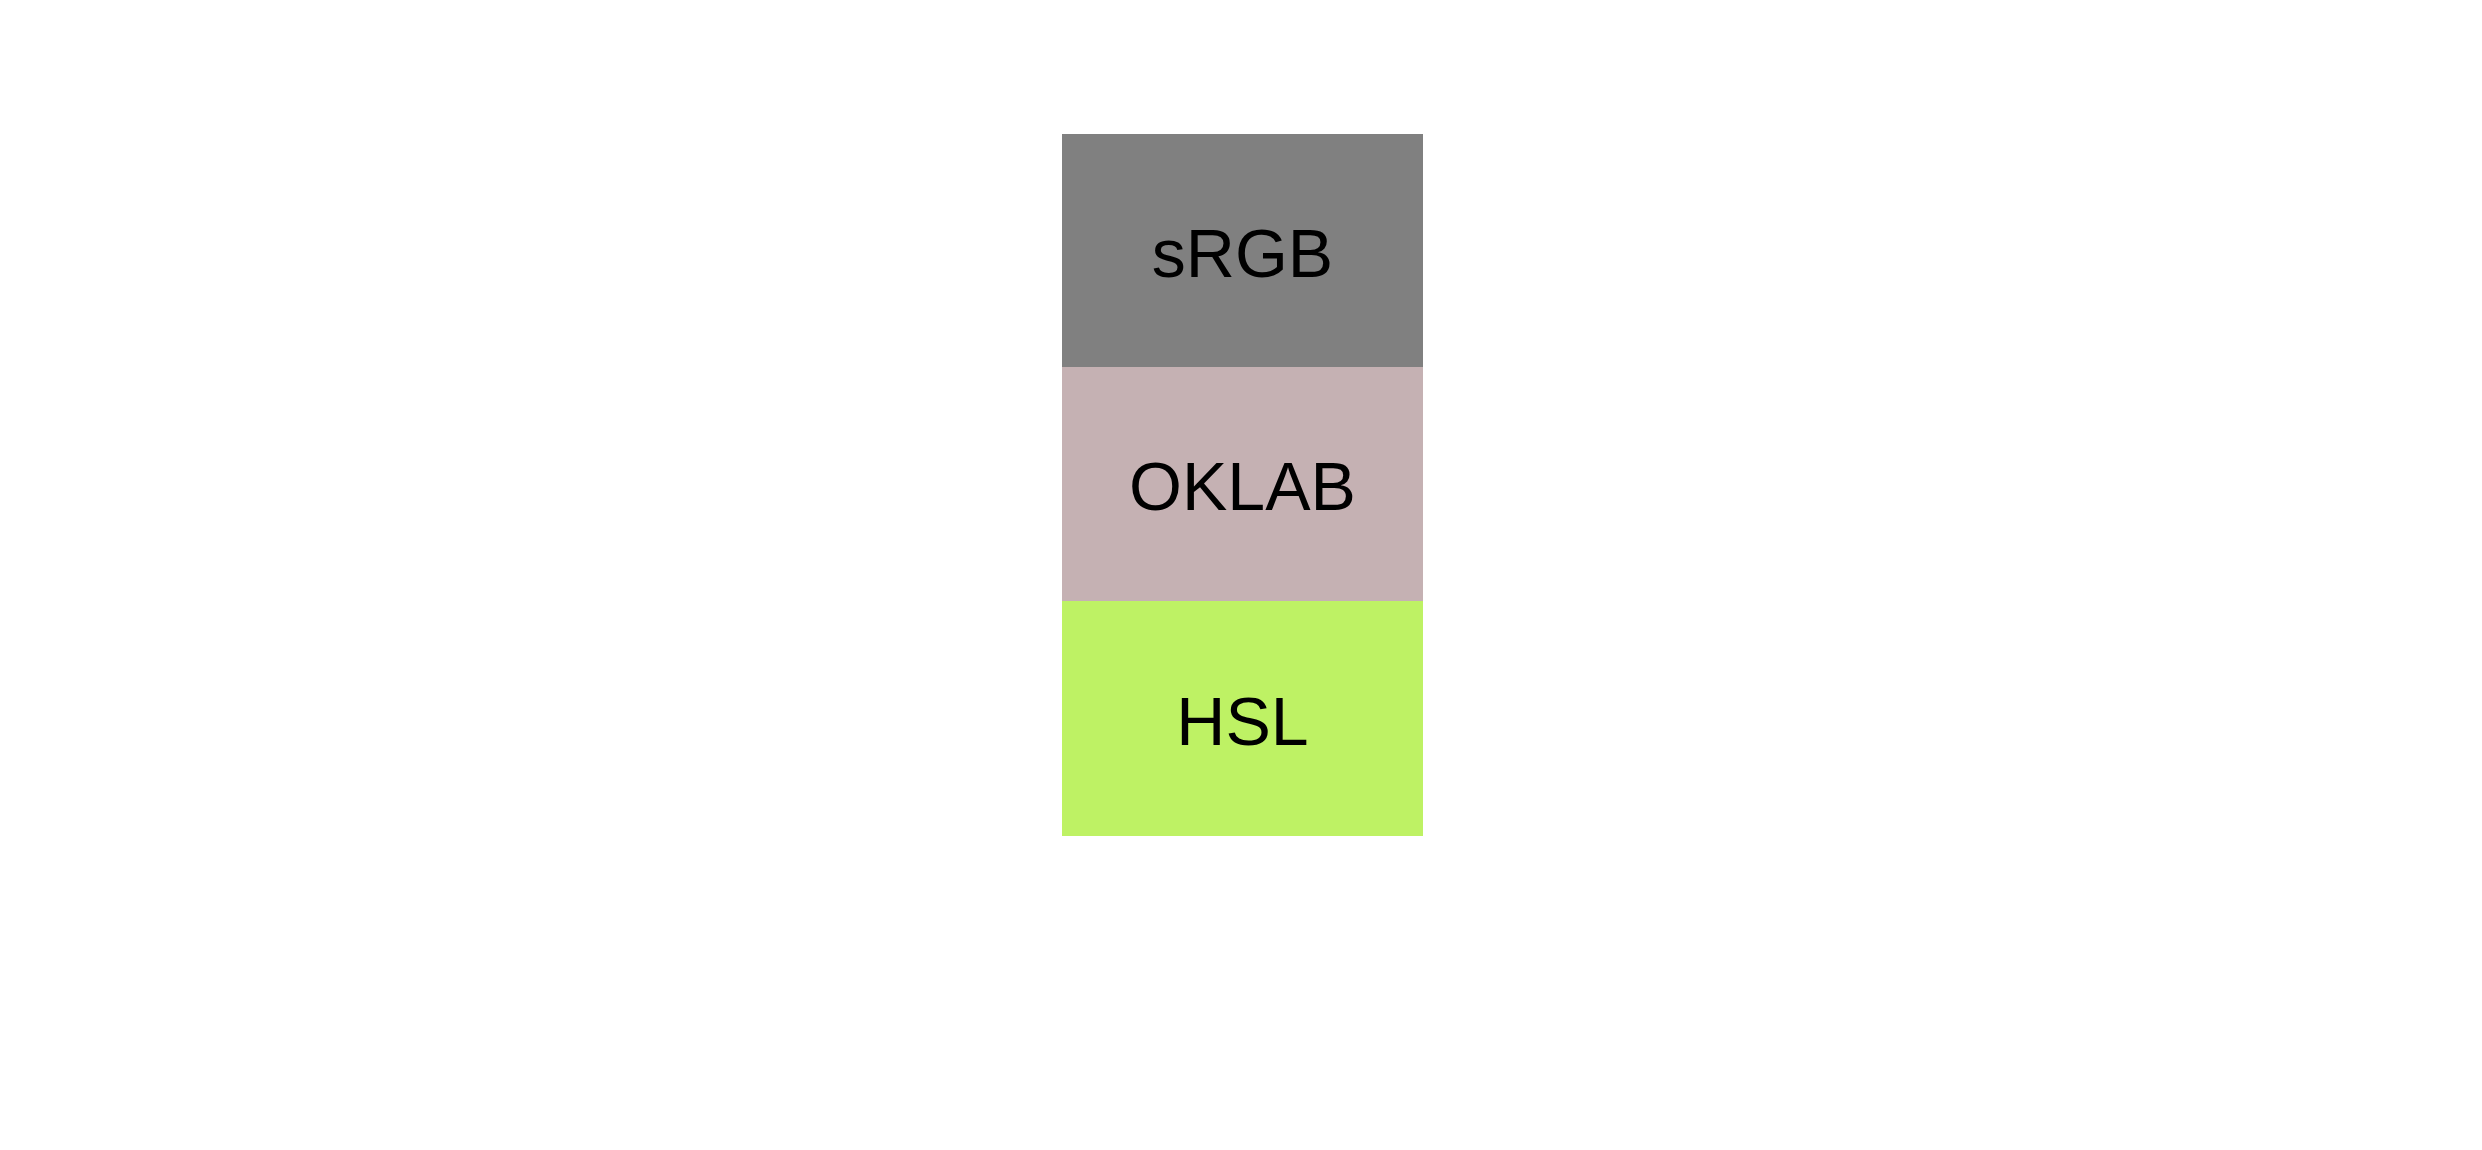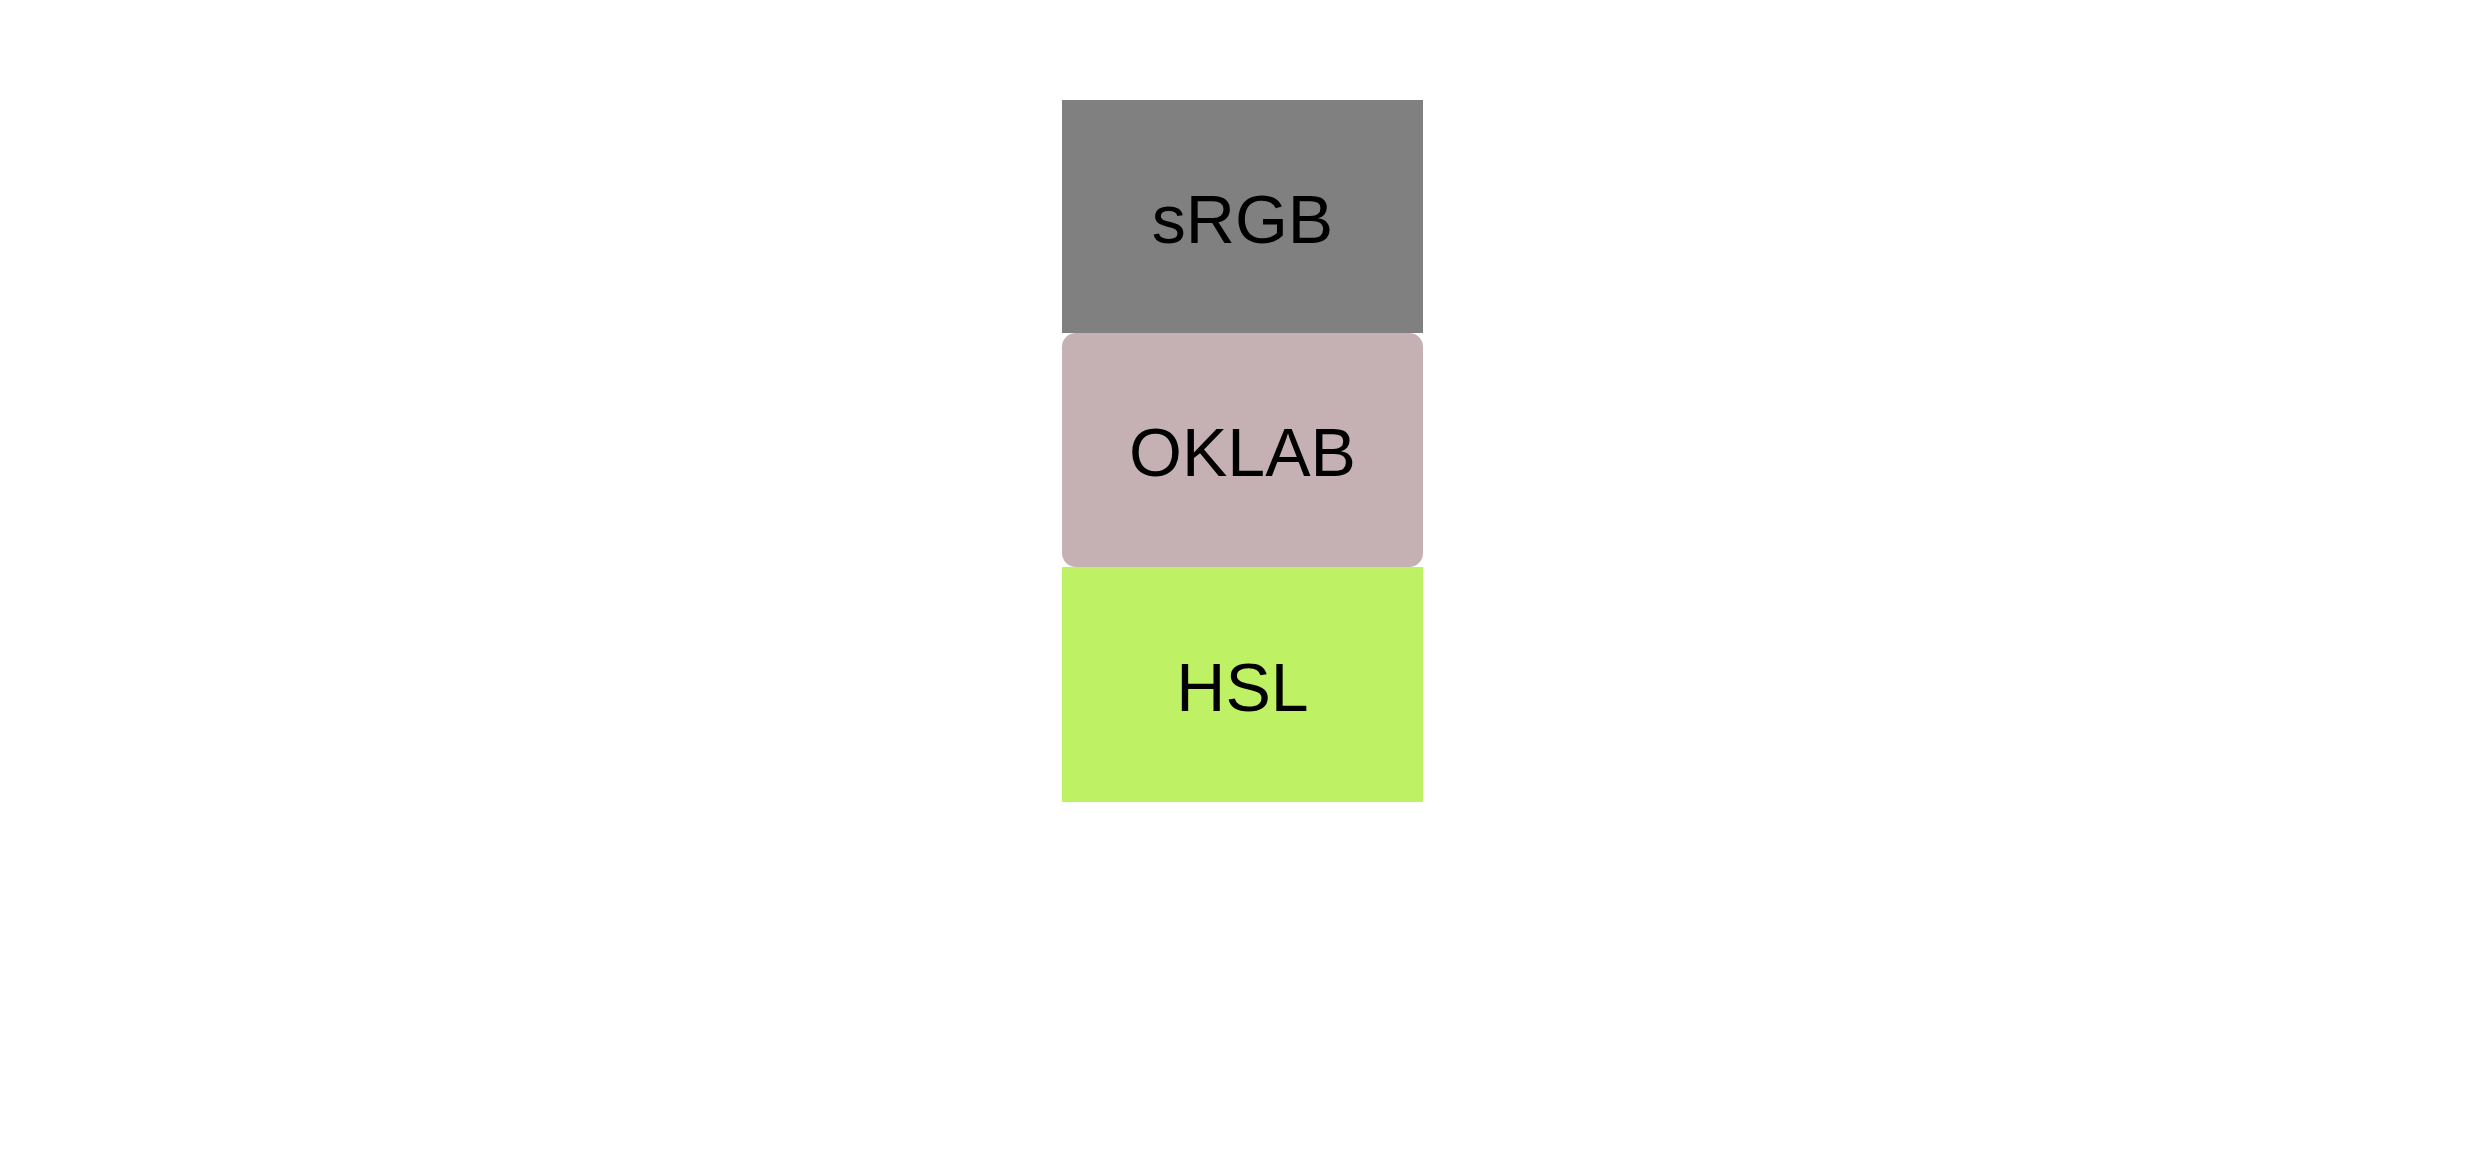--- a/index.html
+++ b/index.html
@@ -51,25 +51,25 @@
   .swatch-srgb  { height: 233px; }
   .swatch-oklab { height: 234px; }
   .swatch-hsl   { height: 235px; }
   .swatch-hwb   { height: 236px; }
 </style>
 </head>
 <body style="background: rgb(255, 255, 255);">
 
 <div id="swatch-stack">
 
-  <div class="swatch swatch-srgb" style="background-color: rgb(128, 128, 128);">
+  <div class="swatch swatch-srgb" style="background-color: rgb(128, 128, 128); margin-top: 34px;">
     <span class="swatch-label">sRGB</span>
   </div>
 
-  <div class="swatch swatch-oklab" style="background-color: rgb(197, 177, 179); border-radius: 14px;">
+  <div class="swatch swatch-oklab" style="background-color: rgb(197, 177, 179);">
     <span class="swatch-label">OKLAB</span>
   </div>
 
   <div class="swatch swatch-hsl" style="background-color: #bef264;">
     <span class="swatch-label">HSL</span>
   </div>
 
 
 </div>
 

